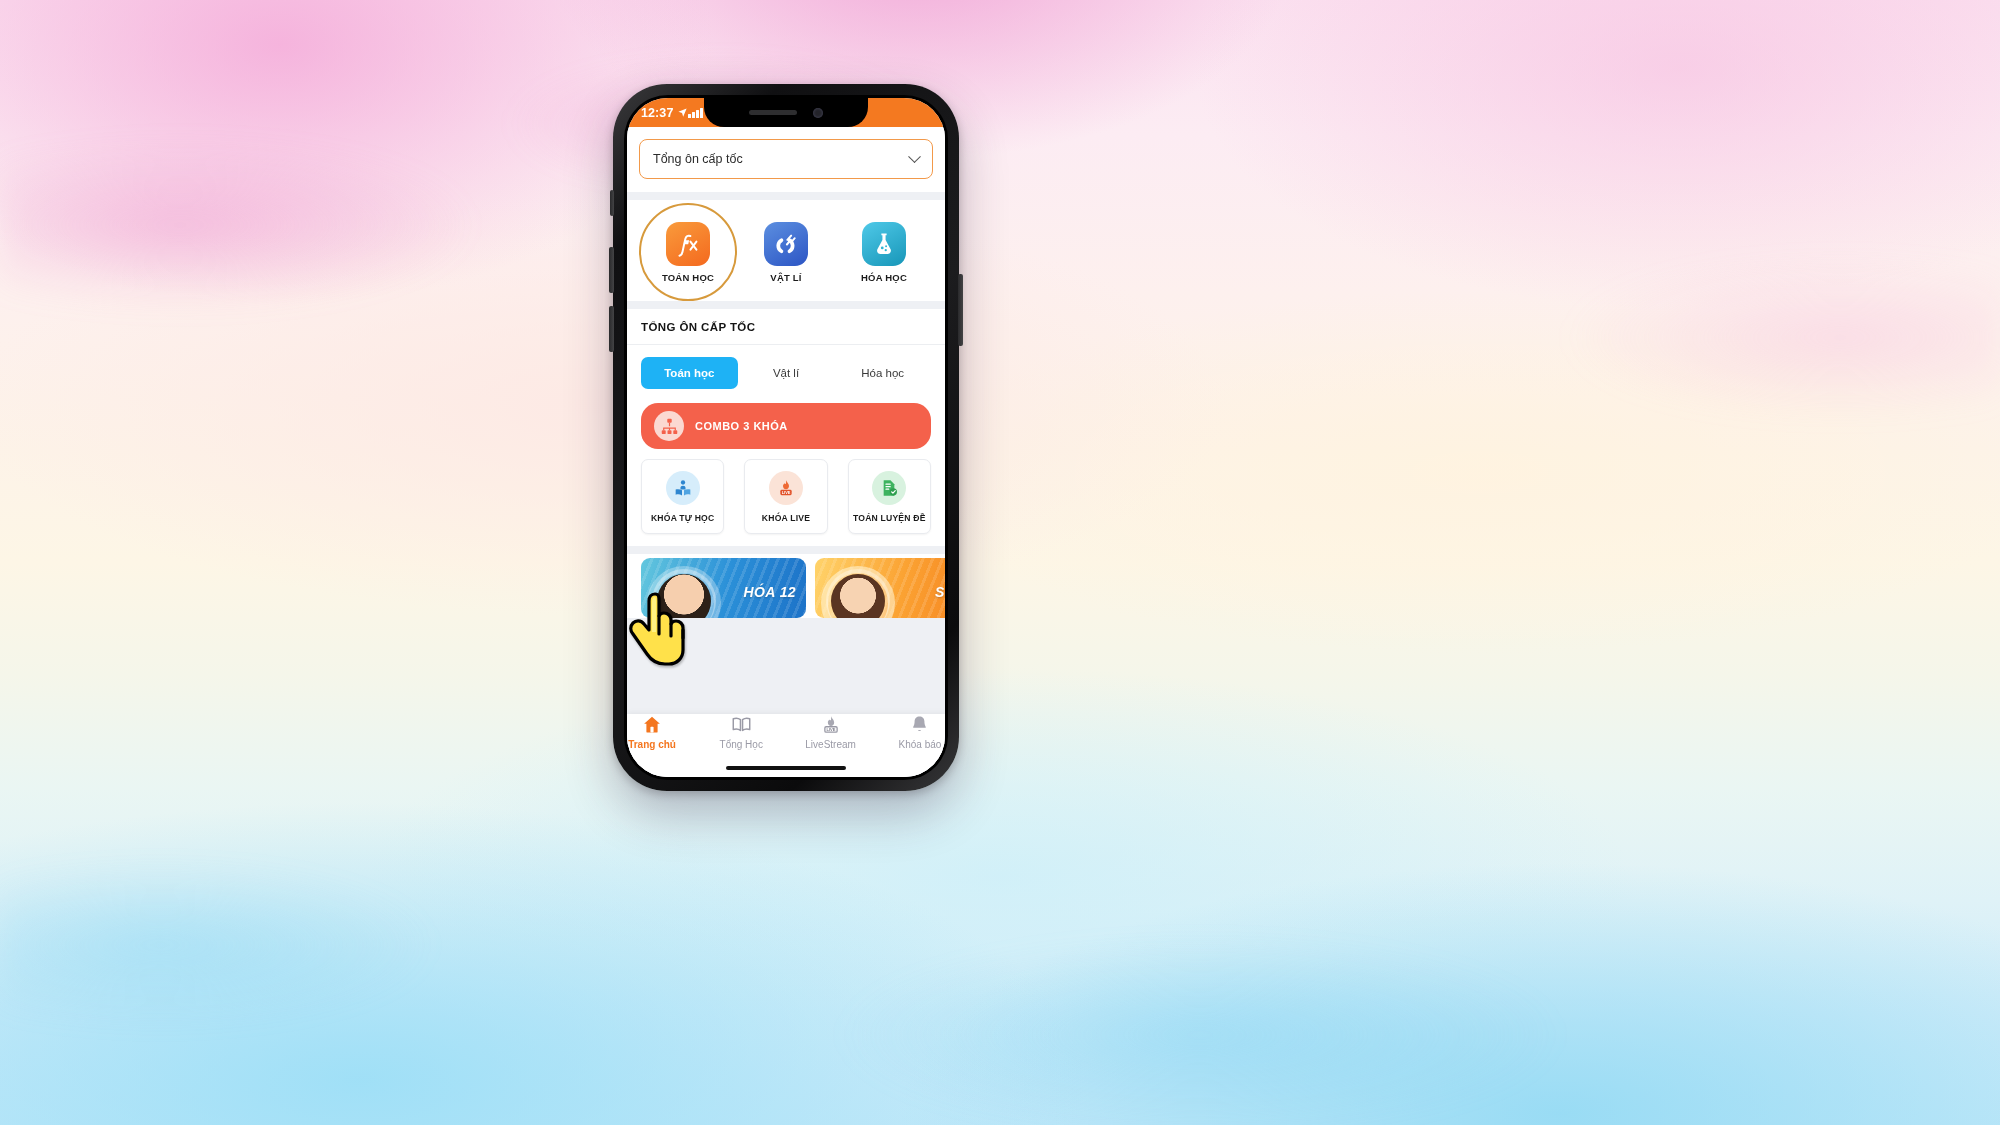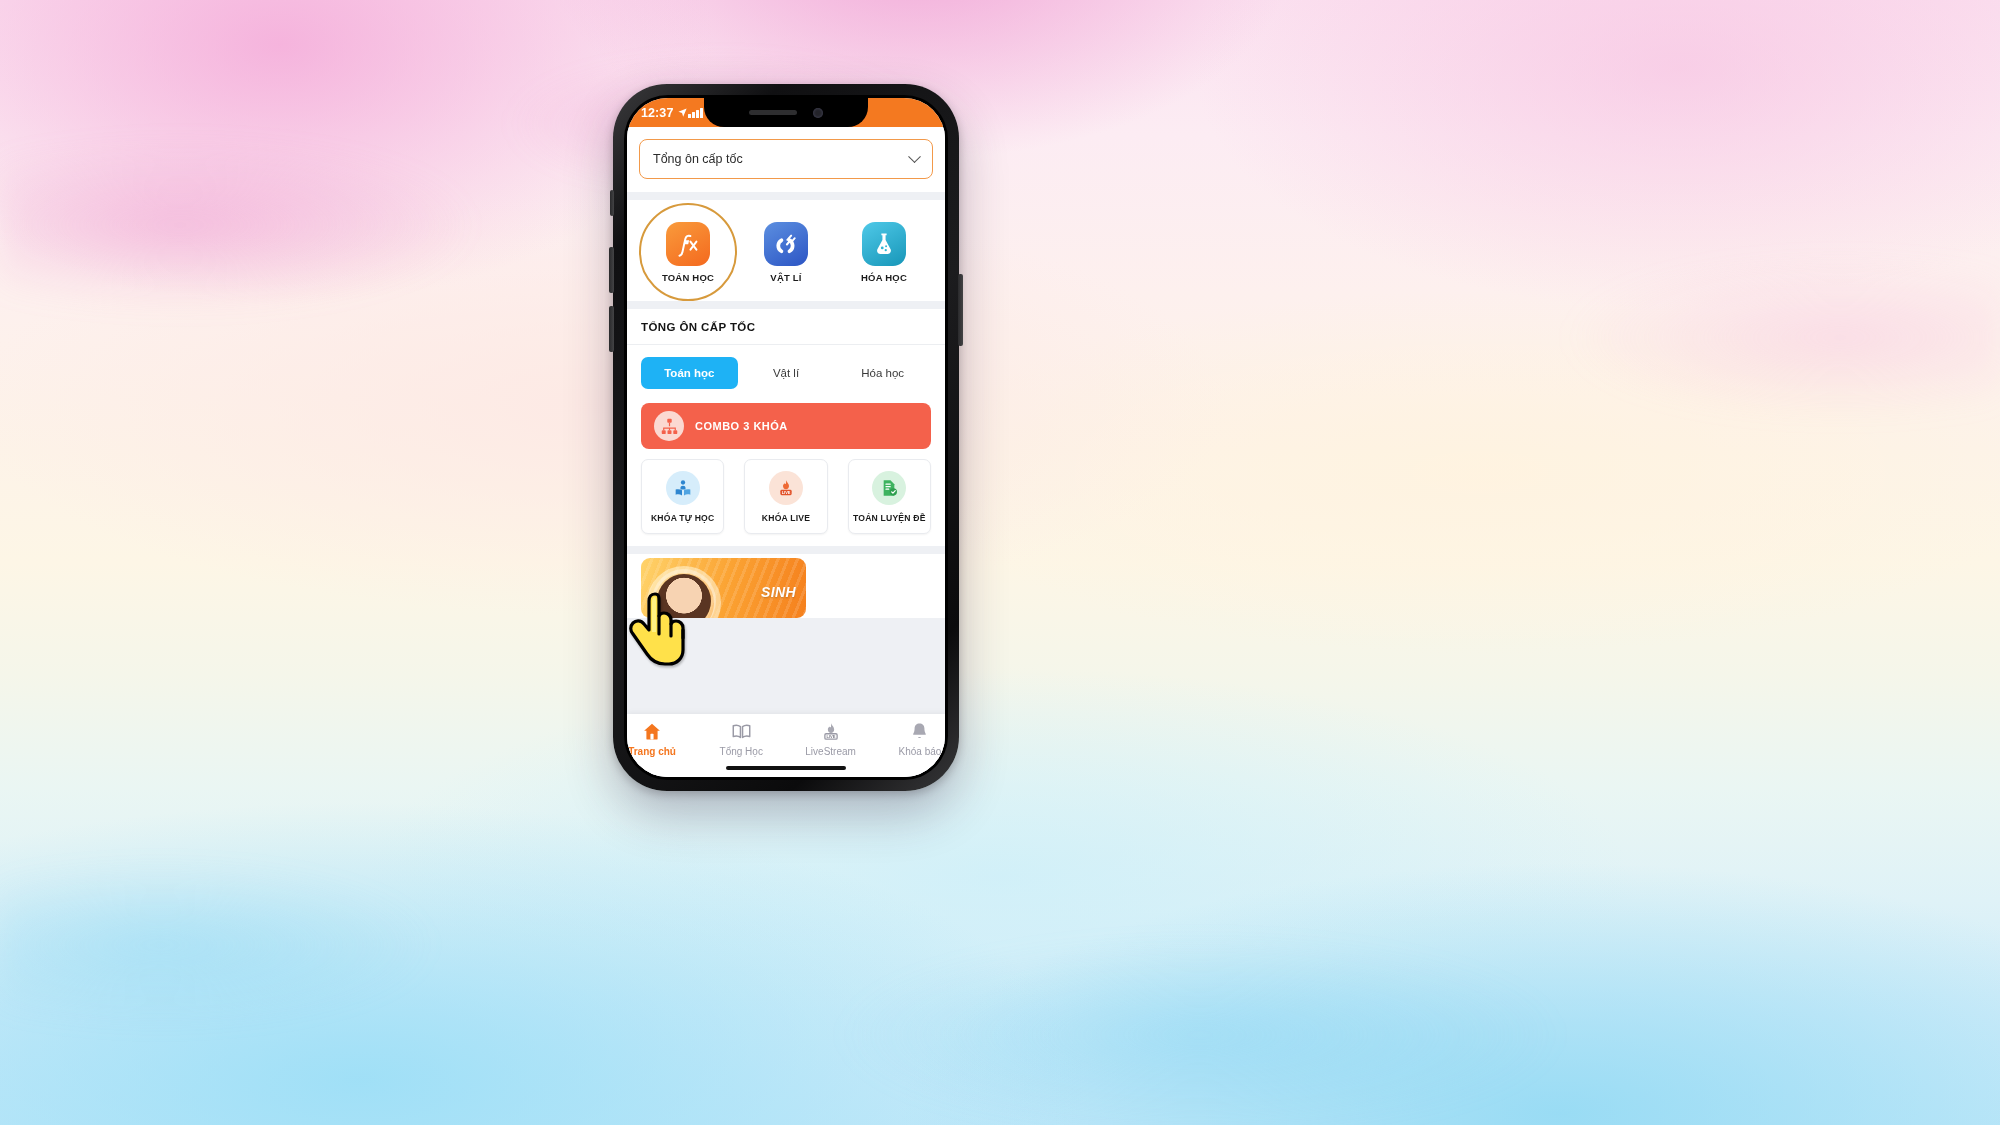--- a/index.html
+++ b/index.html
@@ -150,21 +150,21 @@
   .sec-head-link  { font-size: 10.5px; font-weight: bold; color: #D79A3C; letter-spacing: .4px; }
 
   
   #tabs { background: #fff; display: flex; padding: 12px 14px 8px; gap: 0; }
   .tab { flex: 1; text-align: center; padding: 10px 0; font-size: 11.5px; color: #3a3a3a; border-radius: 7px; }
   .tab.active { background: #1EB2F5; color: #fff; font-weight: bold; }
 
   
   #combo-wrap { background: #fff; padding: 6px 14px 10px; }
   #combo {
-    height: 46px; background: #F4614B; border-radius: 8px;
+    height: 46px; background: #F4614B; border-radius: 17px;
     display: flex; align-items: center; gap: 11px; padding: 0 13px;
   }
   #combo-icon { width: 30px; height: 30px; border-radius: 50%; background: #FBD9D2;
                 display:flex; align-items:center; justify-content:center; }
   #combo-label { font-size: 11px; font-weight: bold; color: #fff; letter-spacing: .5px; }
 
   
   #course-types { background: #fff; display: flex; gap: 20px; padding: 0 14px 12px; }
   .ct-card { flex: 1; background: #fff; border: 1px solid #e9ebef; border-radius: 7px;
              padding: 11px 4px 10px; display:flex; flex-direction:column; align-items:center; gap: 8px;
@@ -191,21 +191,21 @@
   .cc-ring { position:absolute; left: 6px; bottom: -22px; width: 74px; height: 74px; border-radius: 50%;
              border: 7px solid rgba(255,255,255,0.30); }
   .cc-ring.o { border-color: rgba(255,248,220,0.55); }
   .cc-title { position: absolute; right: 10px; top: 26px; font-size: 14px; font-weight: bold;
               font-style: italic; color: #fff; letter-spacing: .4px;
               text-shadow: 0 1px 2px rgba(0,0,0,0.22); }
 
   
   #bottom-nav {
     position: absolute; left: 0; right: 0; bottom: 0; height: 63px;
-    background: #fff; display: flex; align-items: flex-start; padding-top: 7px;
+    background: #fff; display: flex; align-items: flex-start; 
     box-shadow: 0 -1px 6px rgba(0,0,0,0.06); z-index: 20; gap: 39px;
   }
   .nav-item { flex: 1; display: flex; flex-direction: column; align-items: center; gap: 4px; }
   .nav-label { font-size: 10px; color: #9a9aa6; }
   .nav-item.active .nav-label { color: #F4761F; font-weight: bold; }
   #home-indicator { position: absolute; bottom: 7px; left: 50%; transform: translateX(-50%);
                     width: 120px; height: 4.5px; border-radius: 3px; background: #111; z-index: 25; }
 
   
   #hand-cursor { position: absolute; left: 625px; top: 588px; width: 62px; height: 86px; z-index: 60;
@@ -366,20 +366,26 @@
                 </svg>
               </div>
               <div class="ct-label">TOÁN LUYỆN ĐỀ</div>
             </div>
           </div>
 
           <div class="sec-gap"></div>
 
           <div id="interactive">
             <div id="cards-row">
+              <div class="course-card blue">
+                <div class="cc-stripes"></div>
+                <div class="cc-ring"></div>
+                <div class="cc-avatar"></div>
+                <div class="cc-title">HÓA 12</div>
+              </div>
               <div class="course-card orange">
                 <div class="cc-stripes"></div>
                 <div class="cc-ring o"></div>
                 <div class="cc-avatar f"></div>
                 <div class="cc-title">SINH</div>
               </div>
             </div>
           </div>
 
           <div id="bottom-nav">

